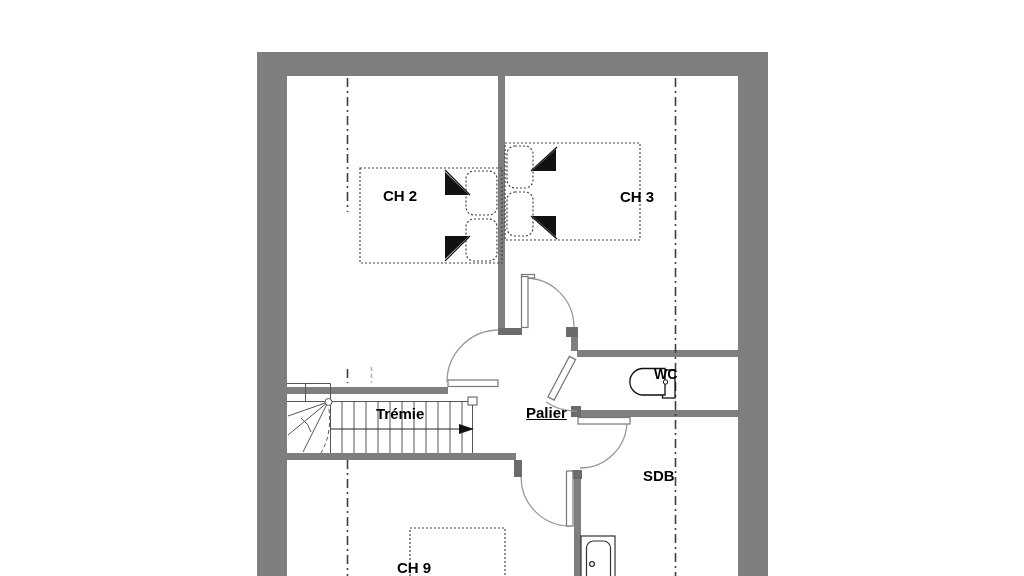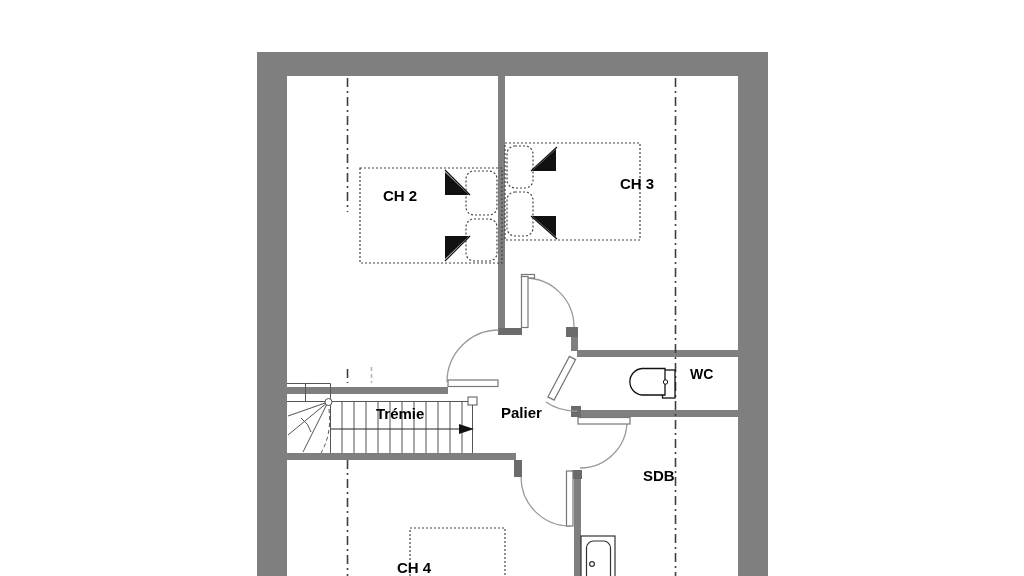--- a/index.html
+++ b/index.html
@@ -121,19 +121,19 @@
     </g>
 
     <g stroke="#111" stroke-width="1.3" fill="#fff">
       <rect x="662.5" y="330" width="12.5" height="28"></rect>
       <path d="M 665 328.5 L 642 328.5 A 13.3 13.3 0 0 0 642 355 L 665 355 Z"></path>
       <circle cx="665.5" cy="342" r="2.2" stroke-width="1"></circle>
     </g>
   </svg>
 
   <span class="room-label" style="left:383px;top:147px;">CH 2</span>
-  <span class="room-label" style="left:620px;top:135px;">CH 3</span>
-  <span class="room-label" style="left:397px;top:519px;">CH 4</span>
+  <span class="room-label" style="left:620px;top:148px;">CH 3</span>
+  <span class="room-label" style="left:397px;top:519px;">CH 9</span>
   <span class="room-label" style="left:376px;top:365px;">Trémie</span>
-  <span class="room-label" style="left:501px;top:364px;">Palier</span>
-  <span class="room-label small" style="left:690px;top:326px;">WC</span>
+  <span class="room-label" style="left:526px;top:364px;text-decoration:underline;">Palier</span>
+  <span class="room-label small" style="left:654px;top:326px;">WC</span>
   <span class="room-label" style="left:643px;top:427px;text-align:center;">SDB</span>
 </div>
 
 </body></html>

